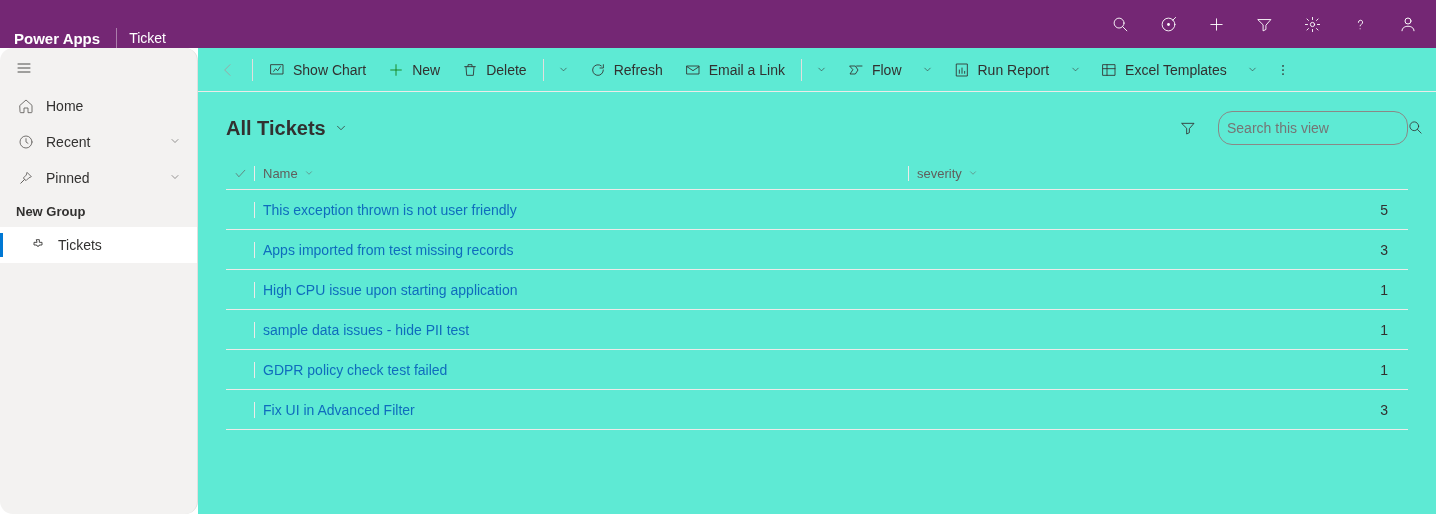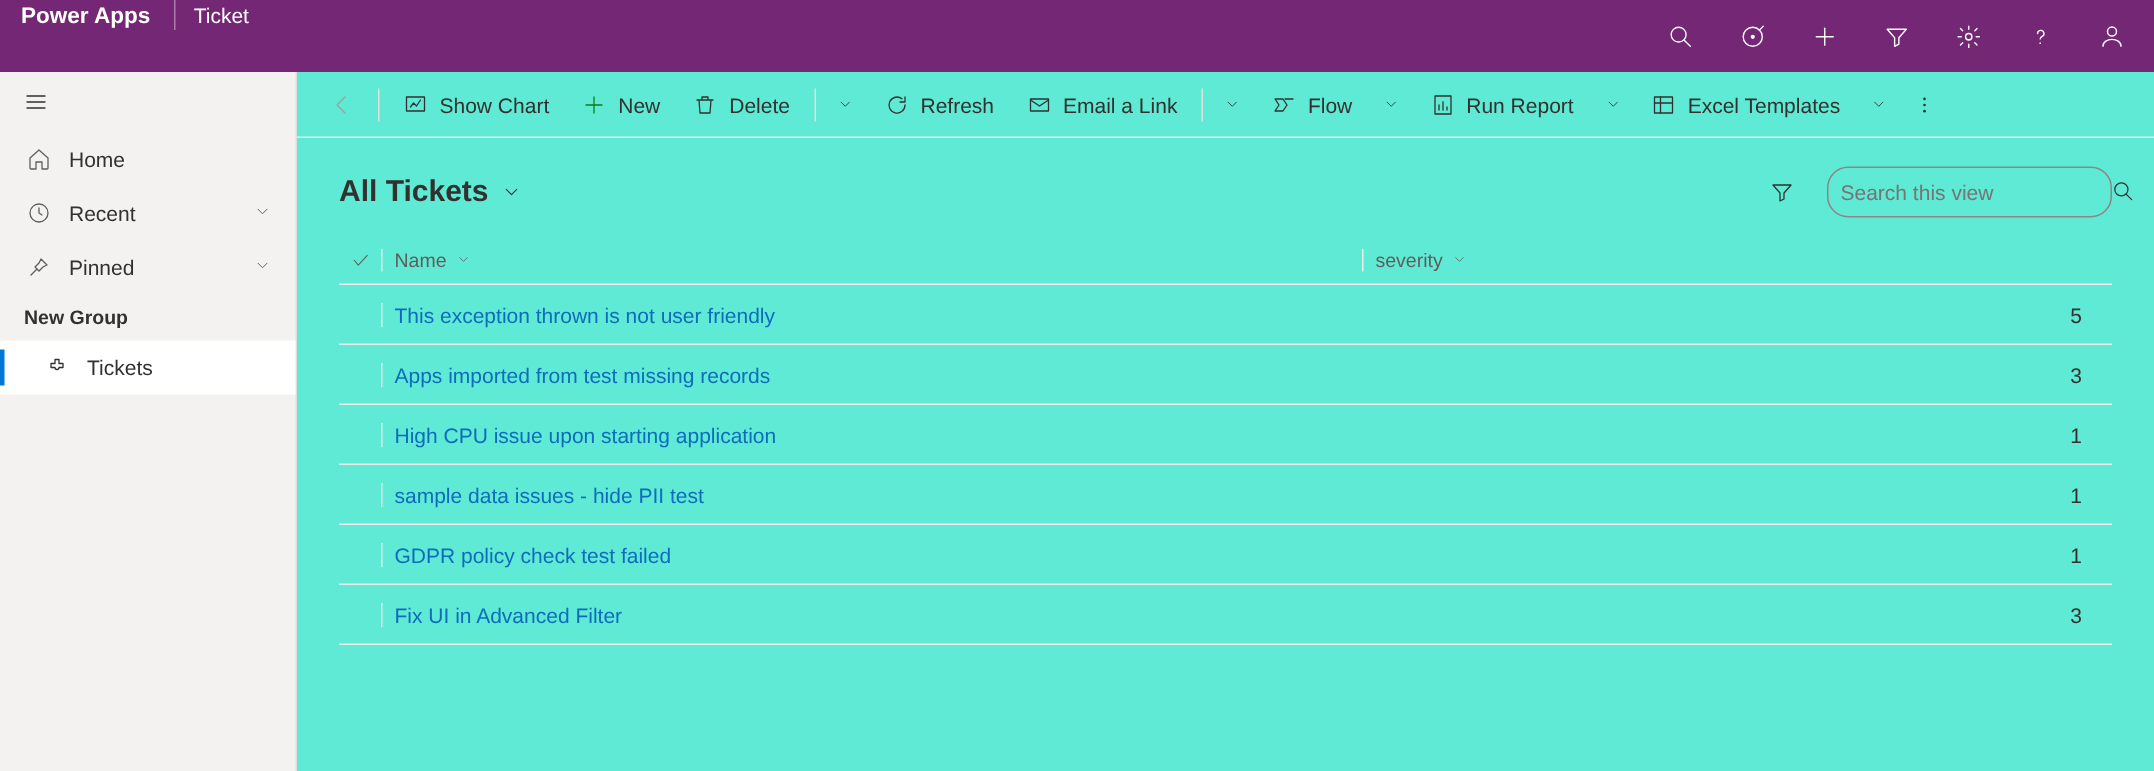--- a/index.html
+++ b/index.html
@@ -1,32 +1,32 @@
 <!DOCTYPE html>
 <html><head>
 <meta charset="utf-8">
 <style>
   * { box-sizing: border-box; margin: 0; padding: 0; }
   body { font-family: "Segoe UI", -apple-system, sans-serif; font-size: 14px; color: #323130; background: #fff; overflow: hidden; }
 
   
-  .topbar { height: 48px; background: #742774; display: flex; align-items: flex-start; color: #fff; padding: 0 8px; }
+  .topbar { height: 48px; background: #742774; display: flex; align-items: flex-end; color: #fff; padding: 0 8px; }
   .topbar-left { display: flex; align-items: center; flex: 1; }
   .brand { font-weight: 600; font-size: 15px; padding: 0 8px 0 6px; }
   .divider-vert { width: 1px; height: 20px; background: rgba(255,255,255,0.4); margin: 0 8px; }
   .app-name { font-size: 14px; padding: 0 4px; }
   .topbar-right { display: flex; align-items: center; gap: 8px; }
   .topbar-icon { width: 40px; height: 48px; display: flex; align-items: center; justify-content: center; cursor: pointer; }
   .topbar-icon svg { stroke: #fff; fill: none; }
 
   
   .shell { display: flex; height: calc(100vh - 48px); min-height: 466px; }
 
   
-  .sidebar { width: 198px; background: #f3f2f1; border-right: 1px solid #e1dfdd; display: flex; flex-direction: column; }
+  .sidebar { width: 198px; background: #f3f2f1; border-right: 1px solid #e1dfdd; display: flex; flex-direction: column; border-radius: 13px; }
   .sidebar-ham { height: 40px; display: flex; align-items: center; padding: 0 16px; cursor: pointer; }
   .nav-item { height: 36px; display: flex; align-items: center; padding: 0 16px; cursor: pointer; font-size: 14px; color: #323130; position: relative; }
   .nav-item .ic { width: 20px; height: 20px; display: flex; align-items: center; justify-content: center; margin-right: 10px; color: #605e5c; }
   .nav-item .chev-right { margin-left: auto; }
   .nav-group { padding: 8px 16px; font-weight: 600; color: #323130; font-size: 13px; }
   .nav-item.active { background: #fff; font-weight: 400; padding-left: 28px; }
   .nav-item.active::before { content: ""; position: absolute; left: 0; top: 6px; bottom: 6px; width: 3px; background: #0078d4; }
   .nav-item.active .ic { color: #323130; }
 
   

